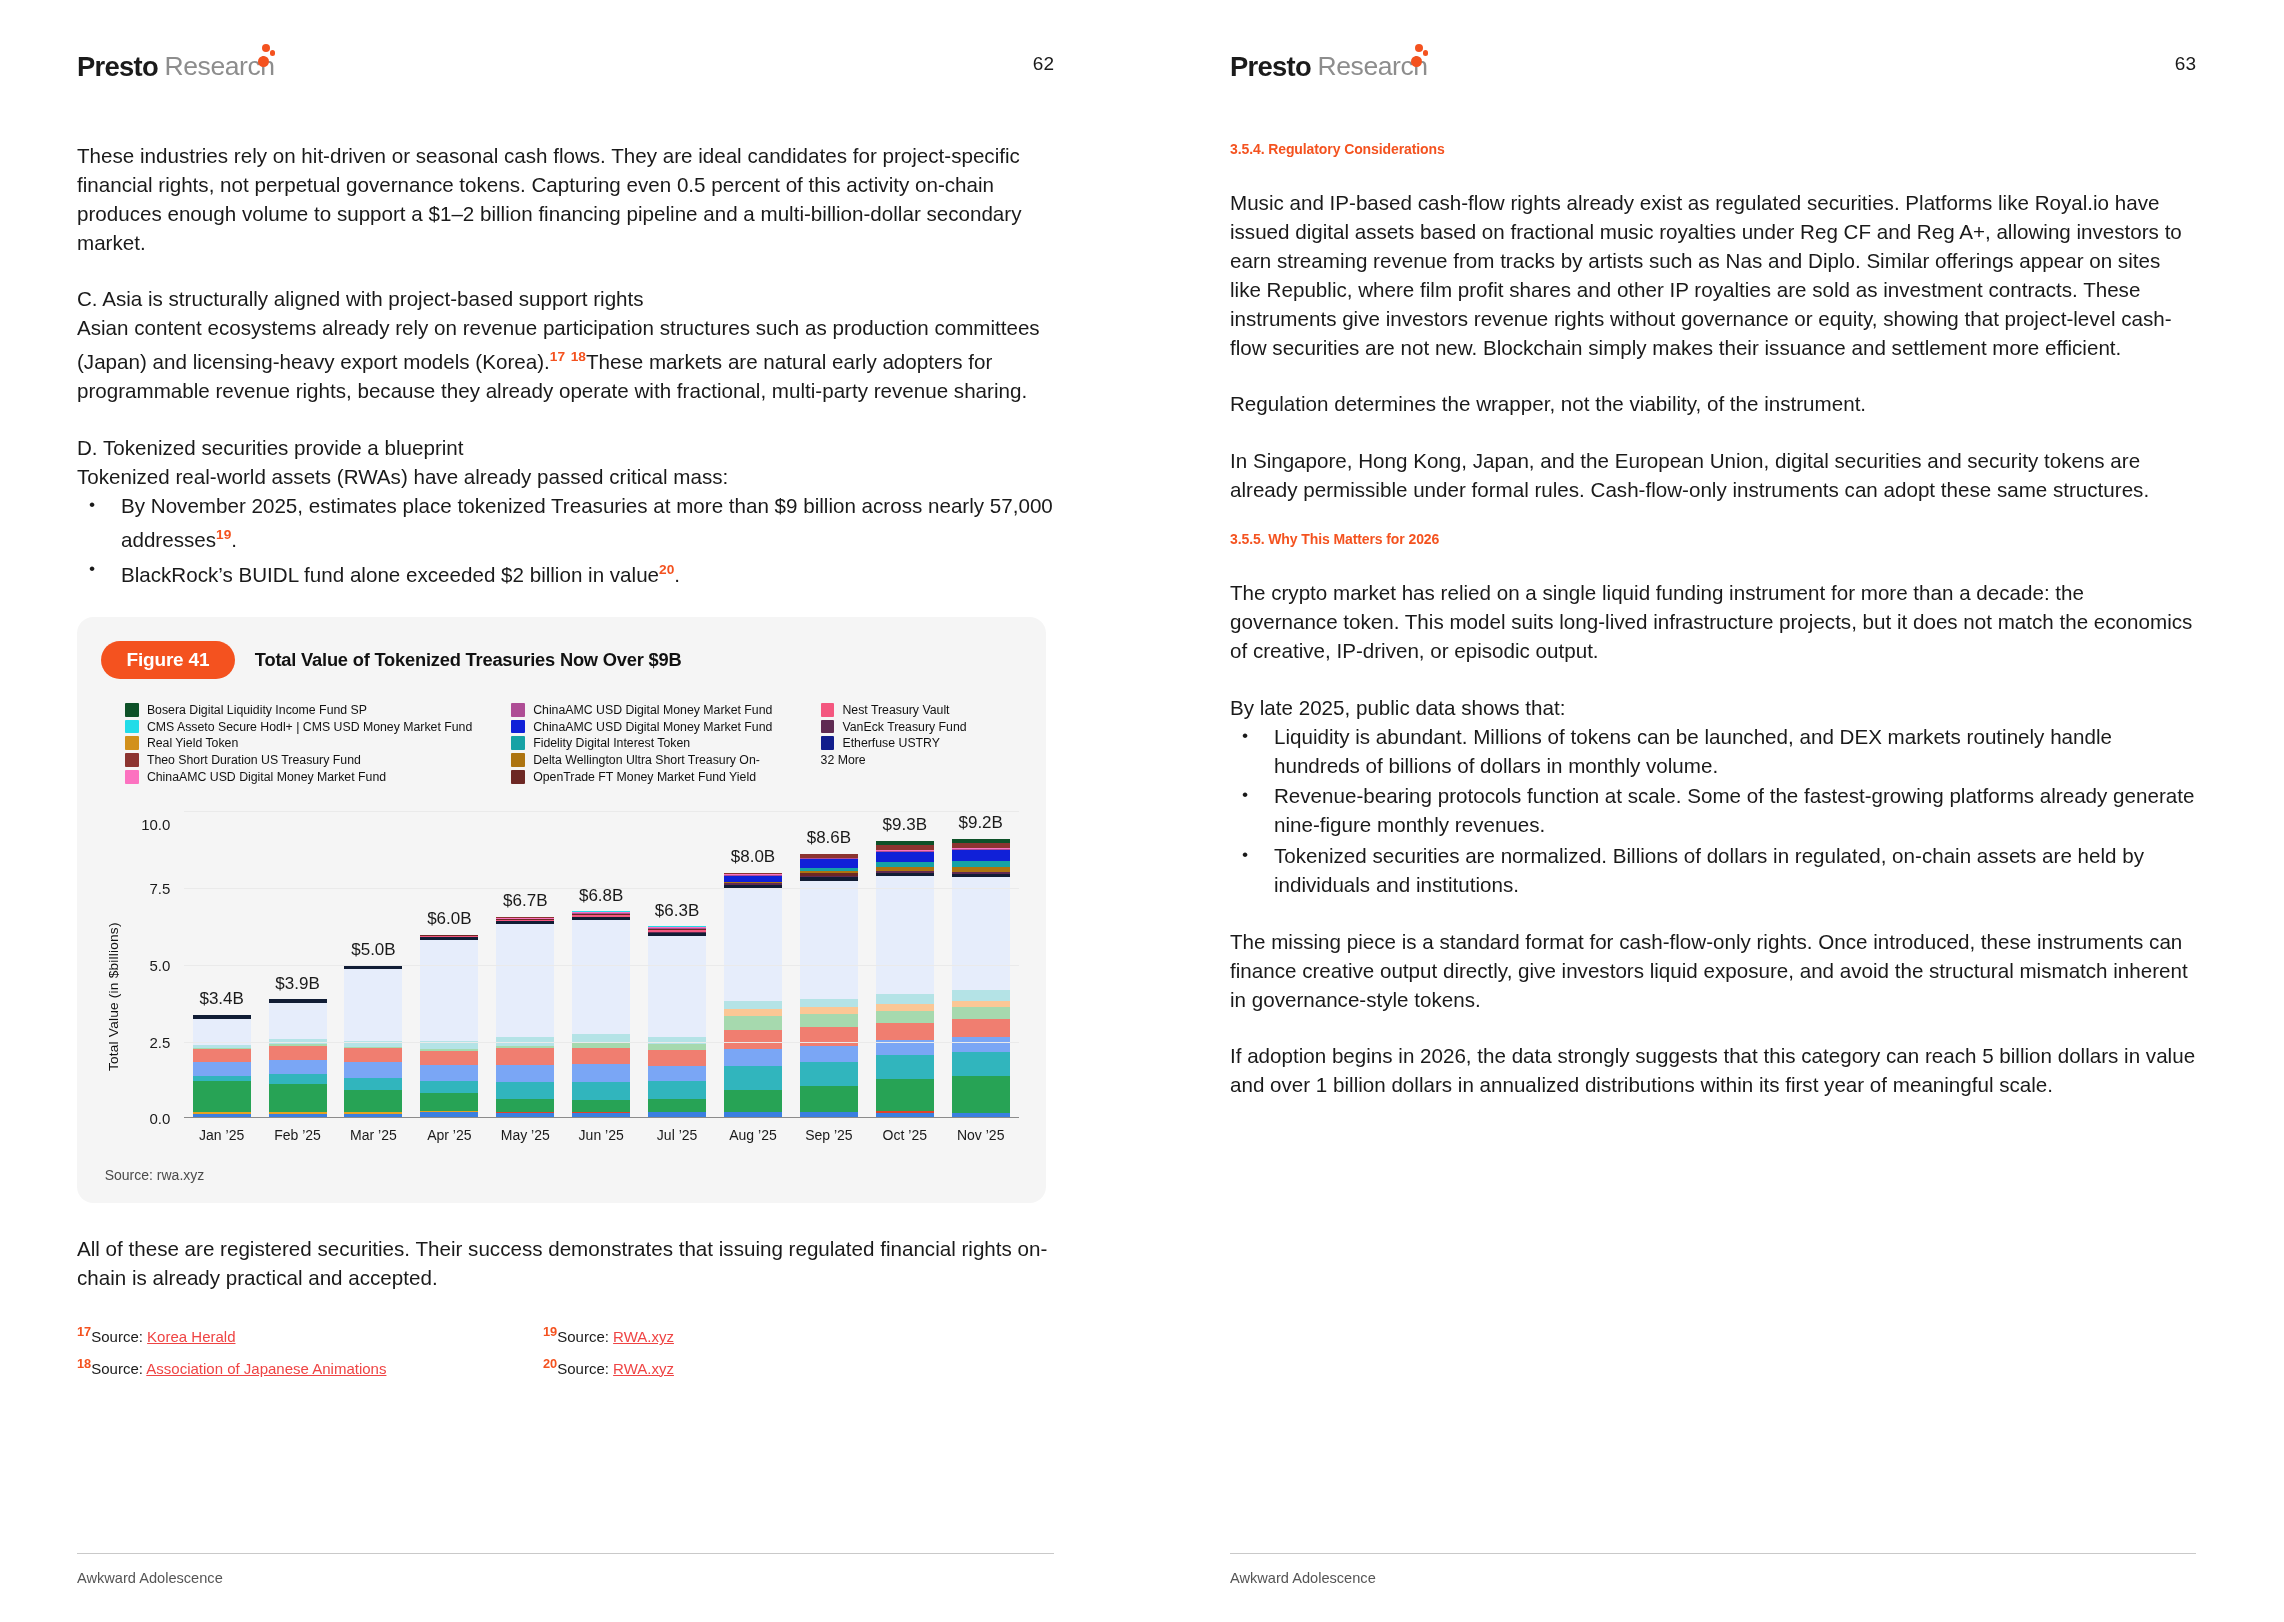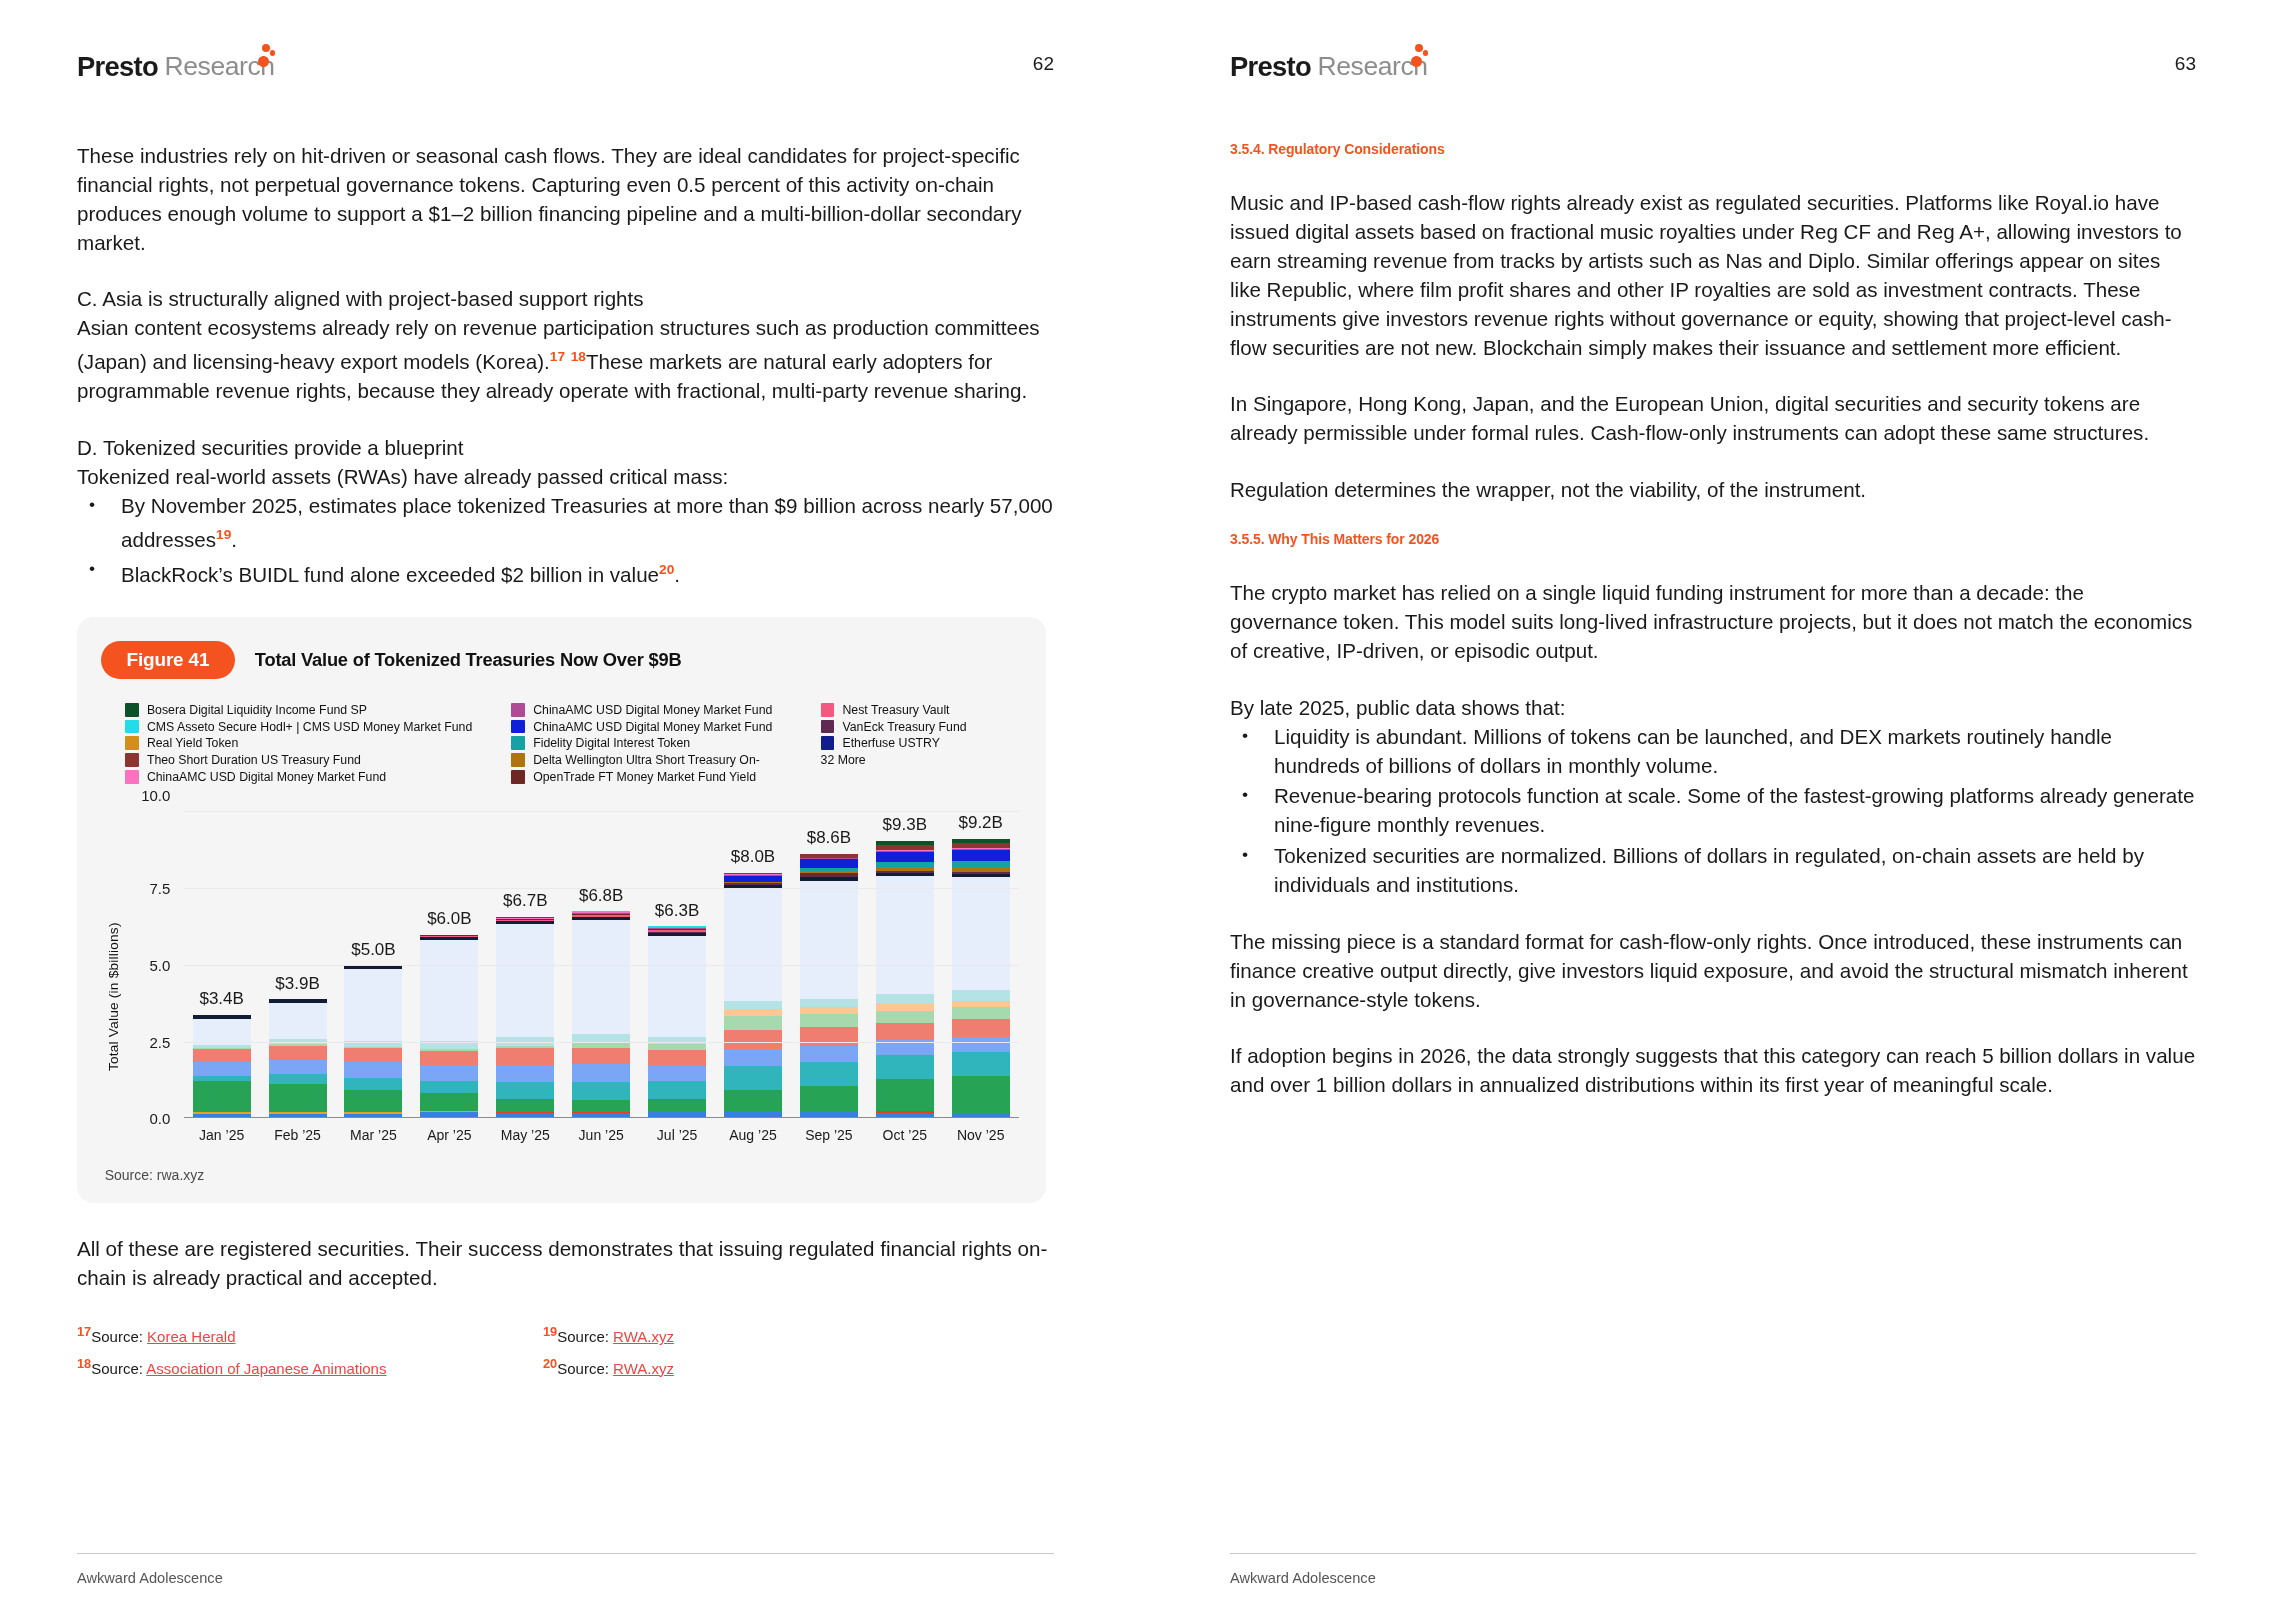--- a/index.html
+++ b/index.html
@@ -216,21 +216,21 @@
           </div>
 
         <div class="chart-wrap">
           <div class="y-axis-title">Total Value (in $billions)</div>
           <div class="plot-outer">
             <div class="y-labels" id="y-labels">
                 <div style="top: 325px;">0.0</div>
                 <div style="top: 249px;">2.5</div>
                 <div style="top: 172px;">5.0</div>
                 <div style="top: 95px;">7.5</div>
-                <div style="top: 2px;">10.0</div>
+                <div style="top: 31px;">10.0</div>
               </div>
             <div class="plot" id="plot">
               <div class="bars" id="bars">
                   <div class="bar-slot">
                     <div class="bar-label">$3.4B</div>
                     <div class="bar-stack">
                       <div class="seg" style="height: 2.8px; background: rgb(58, 127, 224);"></div>
                       <div class="seg" style="height: 1.8px; background: rgb(229, 162, 31);"></div>
                       <div class="seg" style="height: 31px; background: rgb(39, 163, 85);"></div>
                       <div class="seg" style="height: 5.5px; background: rgb(49, 181, 189);"></div>
@@ -502,22 +502,22 @@
             <span class="d3"></span>
         </div>
         <div class="logo-research">Research</div>
       </div>
       <div class="pg-num">63</div>
     </div>
 
     <div class="content">
       <div class="heading-num">3.5.4. Regulatory Considerations</div>
       <p class="body">Music and IP-based cash-flow rights already exist as regulated securities. Platforms like Royal.io have issued digital assets based on fractional music royalties under Reg CF and Reg A+, allowing investors to earn streaming revenue from tracks by artists such as Nas and Diplo. Similar offerings appear on sites like Republic, where film profit shares and other IP royalties are sold as investment contracts. These instruments give investors revenue rights without governance or equity, showing that project-level cash-flow securities are not new. Blockchain simply makes their issuance and settlement more efficient.</p>
+      <p class="body">Regulation determines the wrapper, not the viability, of the instrument.</p>
       <p class="body">In Singapore, Hong Kong, Japan, and the European Union, digital securities and security tokens are already permissible under formal rules. Cash-flow-only instruments can adopt these same structures.</p>
-      <p class="body">Regulation determines the wrapper, not the viability, of the instrument.</p>
 
       <div class="heading-num second">3.5.5. Why This Matters for 2026</div>
       <p class="body">The crypto market has relied on a single liquid funding instrument for more than a decade: the governance token. This model suits long-lived infrastructure projects, but it does not match the economics of creative, IP-driven, or episodic output.</p>
       <p class="body tight">By late 2025, public data shows that:</p>
       <ul class="bullets">
         <li>Liquidity is abundant. Millions of tokens can be launched, and DEX markets routinely handle hundreds of billions of dollars in monthly volume.</li>
         <li>Revenue-bearing protocols function at scale. Some of the fastest-growing platforms already generate nine-figure monthly revenues.</li>
         <li>Tokenized securities are normalized. Billions of dollars in regulated, on-chain assets are held by individuals and institutions.</li>
       </ul>
       <p class="body">The missing piece is a standard format for cash-flow-only rights. Once introduced, these instruments can finance creative output directly, give investors liquid exposure, and avoid the structural mismatch inherent in governance-style tokens.</p>

